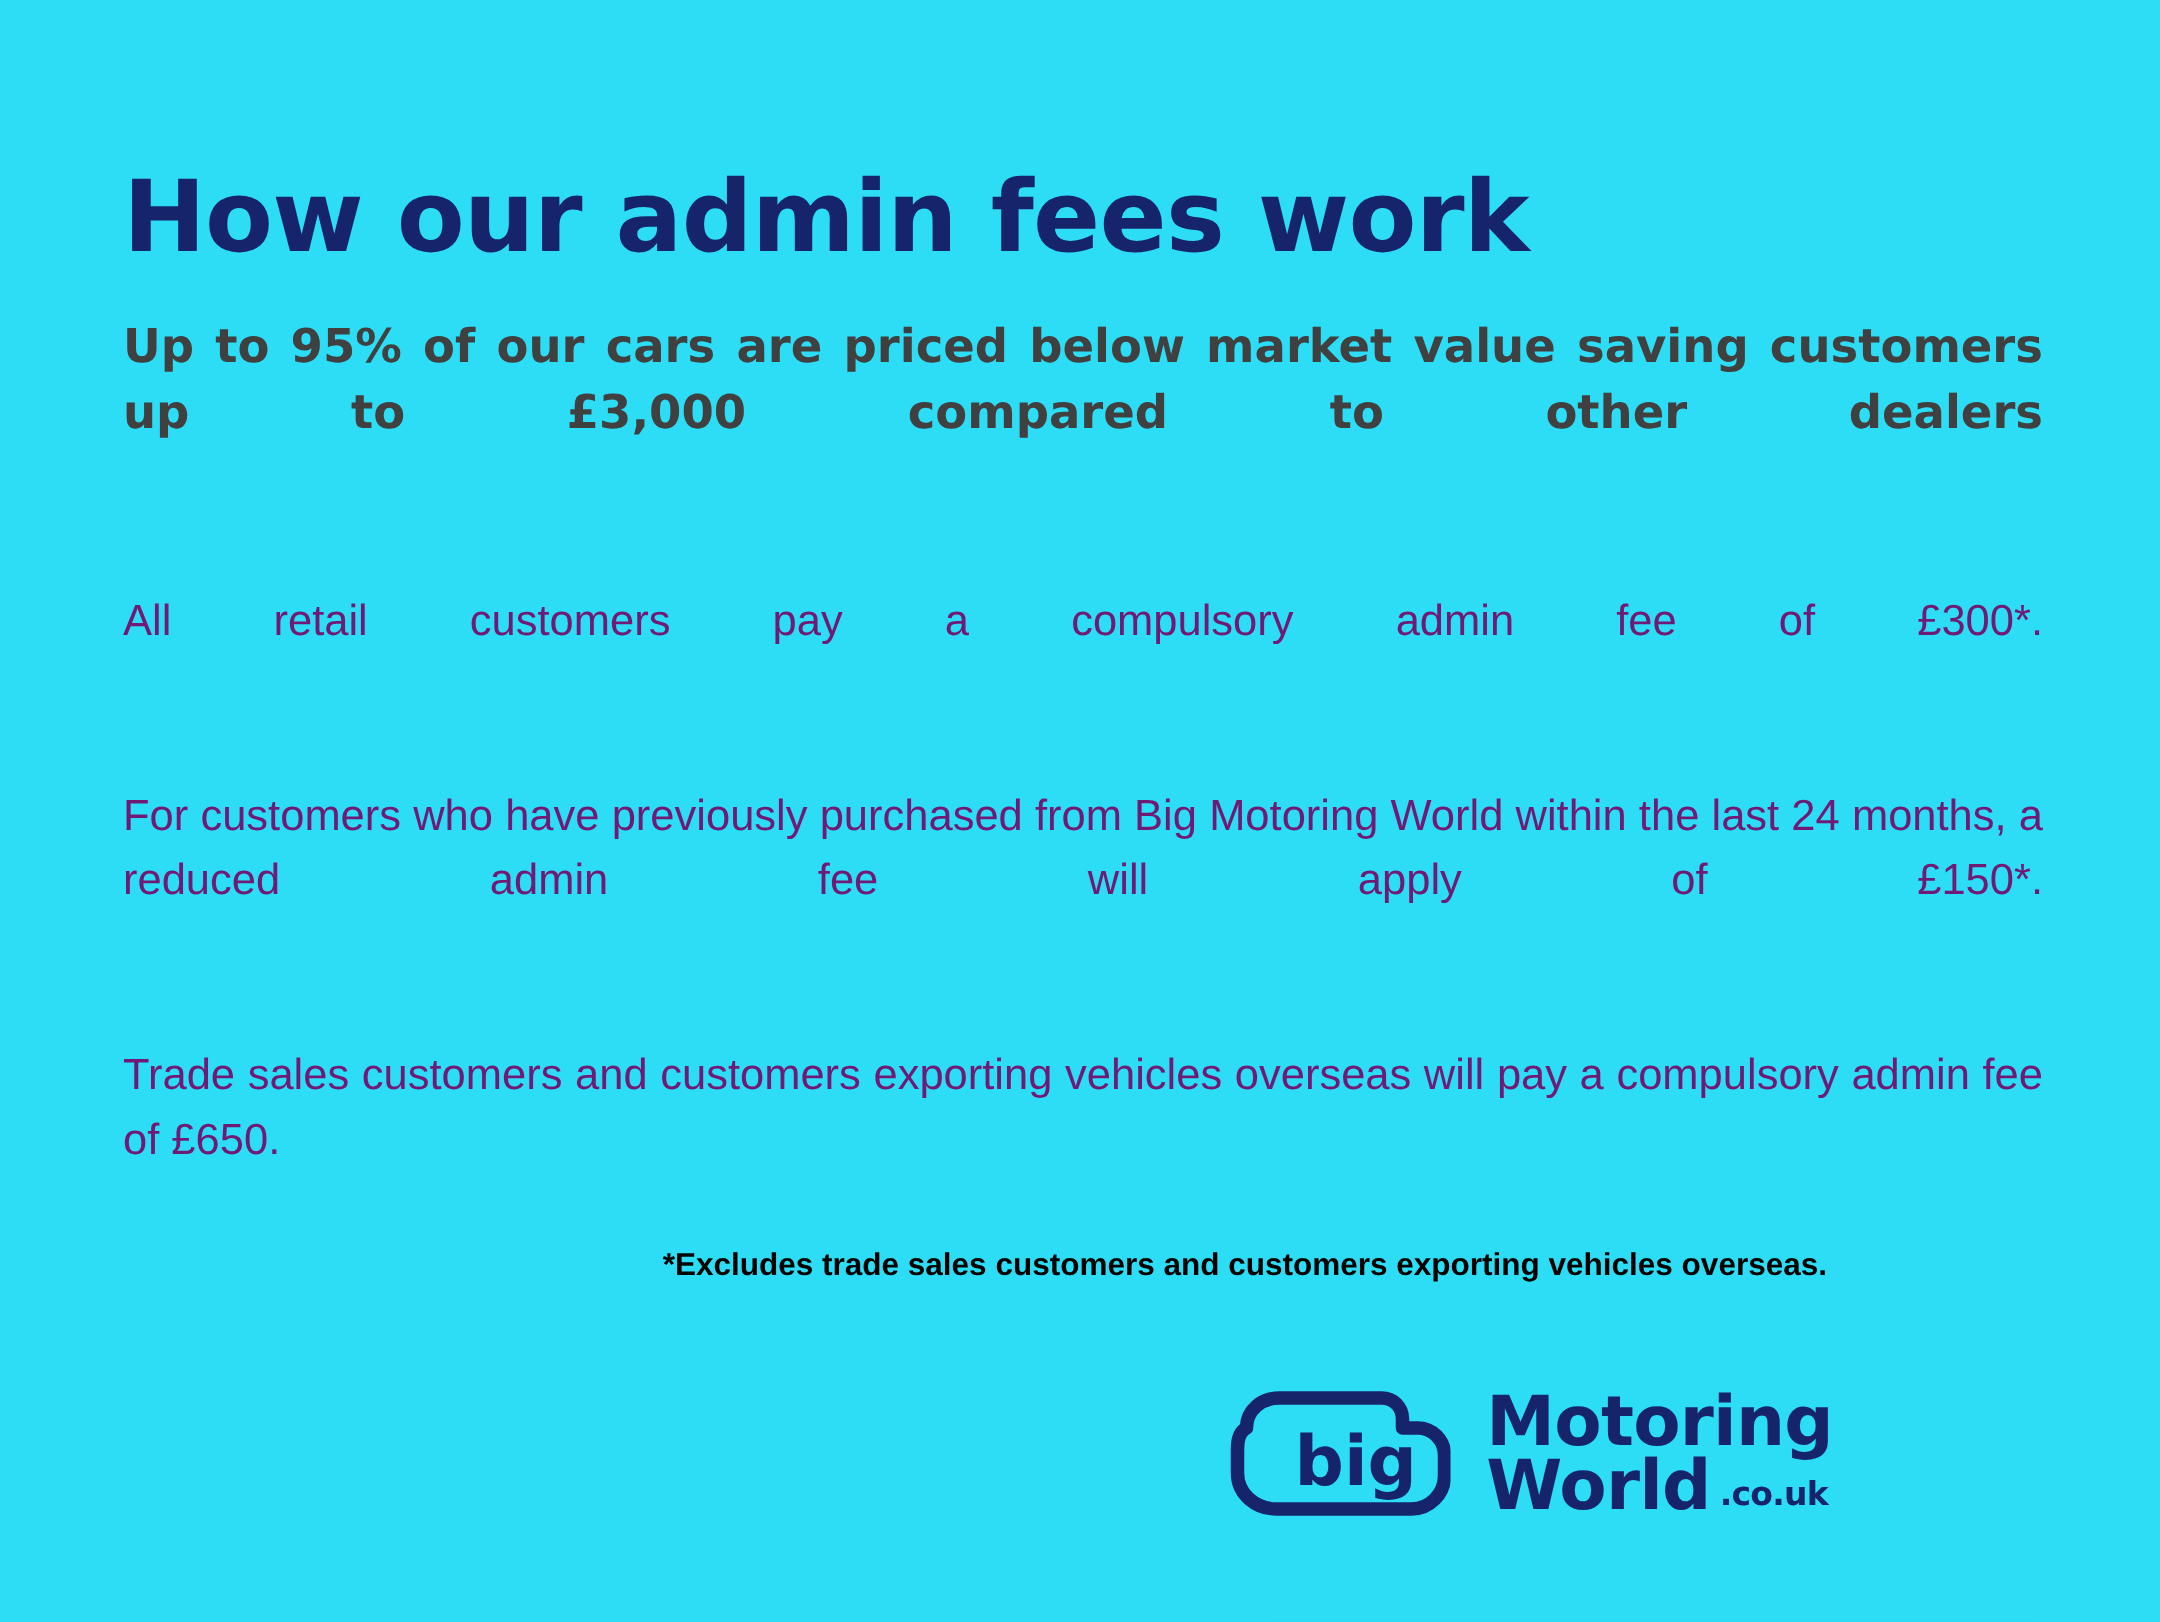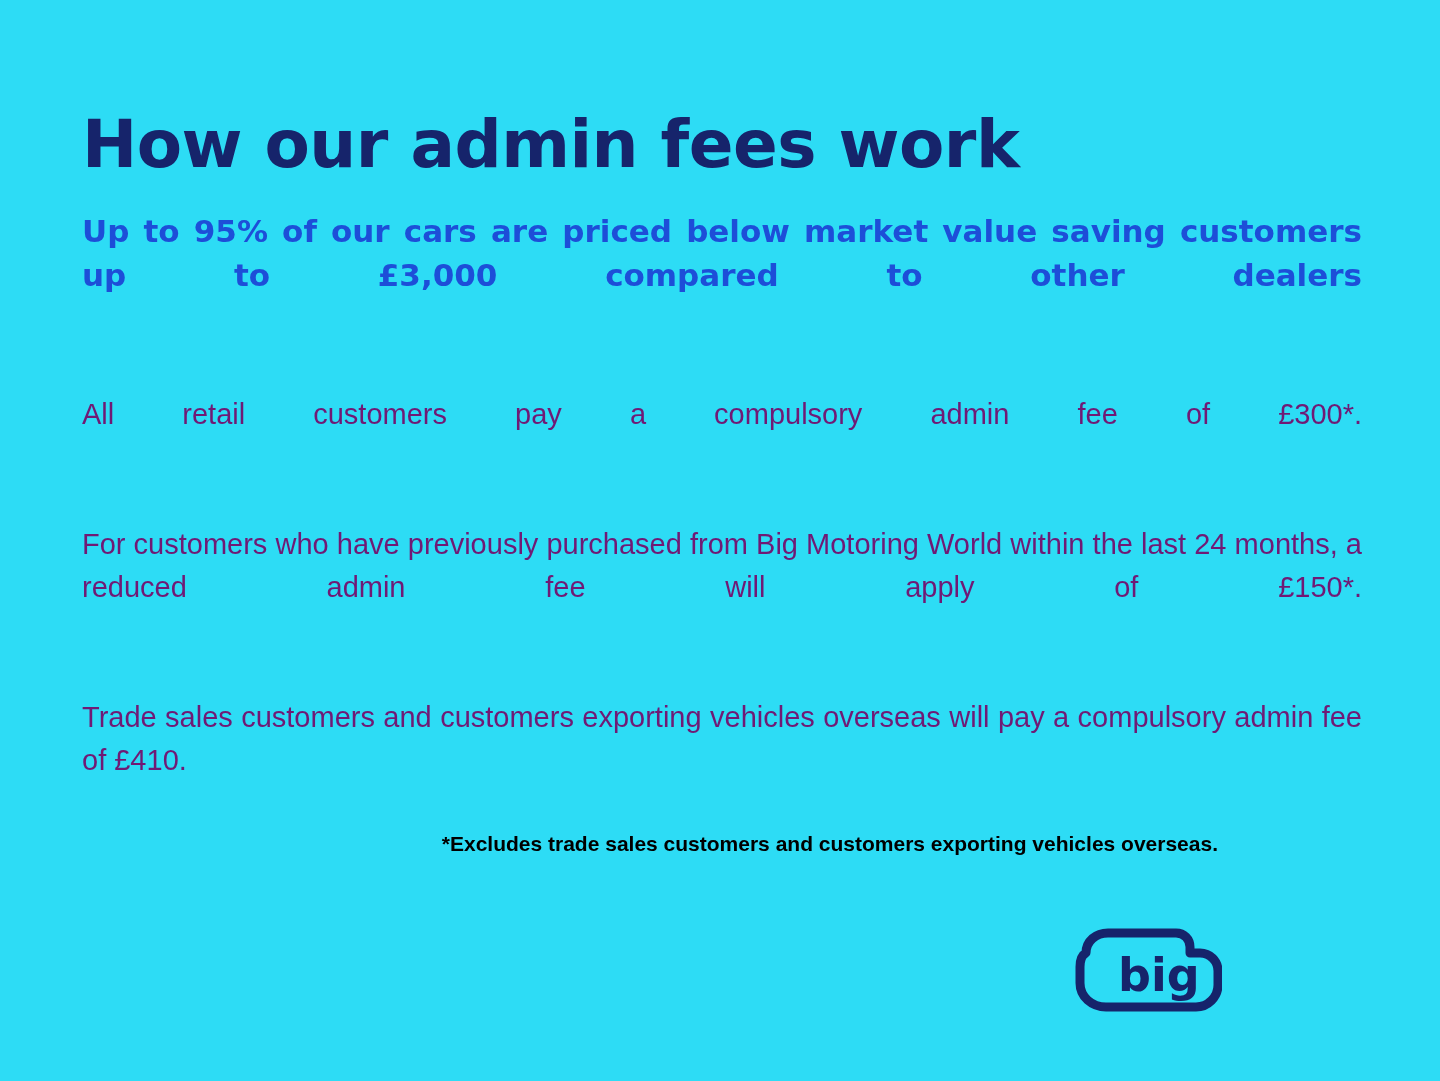--- a/index.html
+++ b/index.html
@@ -30,21 +30,21 @@
     letter-spacing: -0.5px;
     color: #16246b;
     font-family: "DejaVu Sans", sans-serif;
   }
   .subtitle {
     margin: 30px 0 0 0;
     width: 1280px;
     font-size: 31px;
     line-height: 1.42;
     font-weight: 700;
-    color: #1d4ed8;
+    color: #404040;
     text-align: justify;
     font-family: "DejaVu Sans", sans-serif;
   }
   .subtitle::after {
     content: "";
     display: inline-block;
     width: 100%;
   }
   .body-block {
     margin-top: 52px;
@@ -119,27 +119,34 @@
 
 <div class="page">
 
   <h1 class="title">How our admin fees work</h1>
 
   <p class="subtitle">Up to 95% of our cars are priced below market value saving customers up to £3,000 compared to other dealers</p>
 
   <div class="body-block">
     <p>All retail customers pay a compulsory admin fee of £300*.</p>
     <p>For customers who have previously purchased from Big Motoring World within the last 24 months, a reduced admin fee will apply of £150*.</p>
-    <p class="last">Trade sales customers and customers exporting vehicles overseas will pay a compulsory admin fee of £410.</p>
+    <p class="last">Trade sales customers and customers exporting vehicles overseas will pay a compulsory admin fee of £650.</p>
   </div>
 
   <div class="footnote">*Excludes trade sales customers and customers exporting vehicles overseas.</div>
 
   <div class="logo">
     <span class="logo-mark">
       <svg width="150" height="96" viewBox="0 0 150 96" xmlns="http://www.w3.org/2000/svg">
         <path d="M14 34 C14 22 24 14 36 14 L82 14 L104 14 C112 14 118 20 118 28 L118 34 L128 34 C138 34 146 42 146 52 L146 66 C146 78 136 88 124 88 L34 88 C20 88 8 78 8 64 L8 48 C8 40 10 36 14 34 Z" fill="none" stroke="#16246b" stroke-width="9" stroke-linejoin="round"></path>
         <text x="46" y="72" font-family="DejaVu Sans, sans-serif" font-size="46" font-weight="800" fill="#16246b">big</text>
       </svg>
     </span>
+    <span class="logo-text">
+      <span class="logo-line1">Motoring</span>
+      <span class="logo-line2">
+        <span>World</span>
+        <span class="logo-tld">.co.uk</span>
+      </span>
+    </span>
   </div>
 
 </div>
 
 </body></html>

